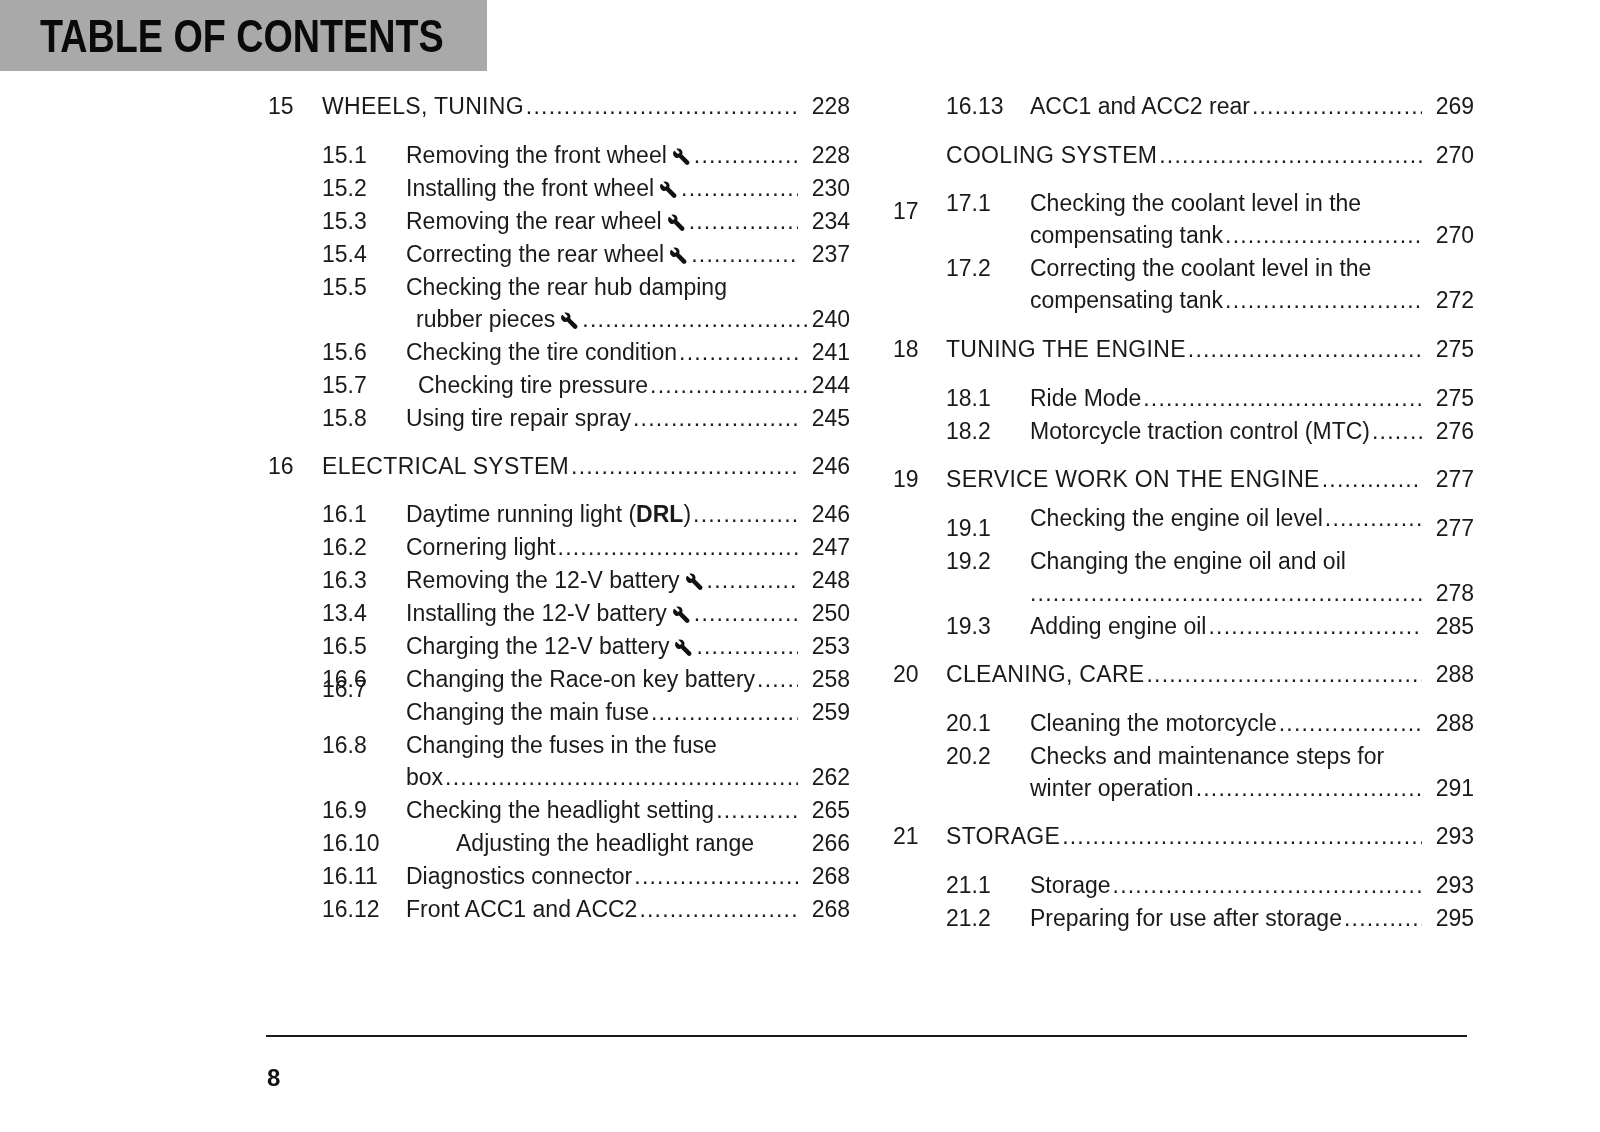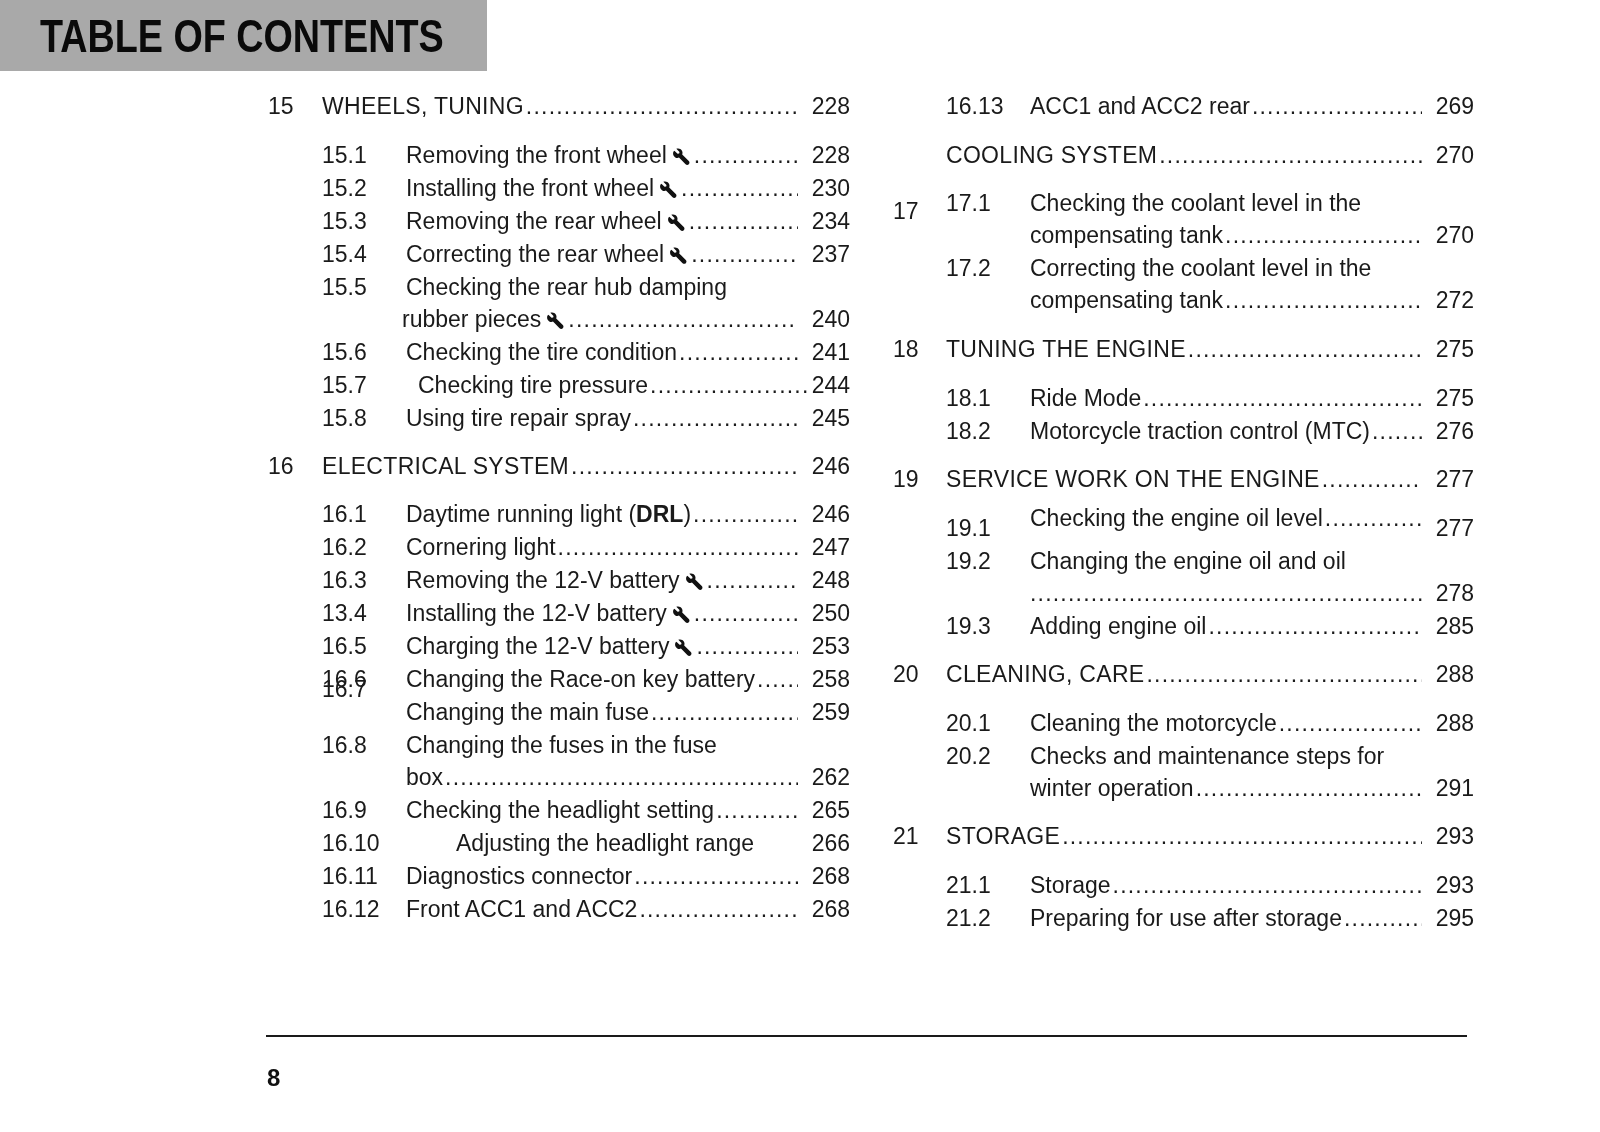--- a/index.html
+++ b/index.html
@@ -65,21 +65,21 @@
       <span class="title-text"><span>Correcting the rear wheel</span><span class="wrench"><svg viewBox="0 0 24 24">
             <path fill="#111" d="M3.2 3.6 L7.4 7.8 L9.6 7.4 L10 5.2 L5.8 1 C8.6 0 11.8 0.9 13.3 3.6 C14.2 5.2 14.2 7 13.6 8.5 L22.4 17.3 C23.6 18.5 23.6 20.4 22.4 21.6 C21.2 22.8 19.3 22.8 18.1 21.6 L9.3 12.8 C7.8 13.4 6 13.4 4.4 12.5 C1.7 11 0.8 7.8 1.8 5 Z"></path>
           </svg></span></span>
       <span class="dots"></span>
     </div>
     <div class="line page" style="left: 808px; width: 42px; top: 240px;">237</div>
     <div class="line num" style="left: 322px; top: 273px;">15.5</div>
     <div class="line title-wrap" style="left: 406px; top: 273px; width: 400px;">
       <span class="title-text"><span>Checking the rear hub damping</span></span>
     </div>
-    <div class="line title-wrap" style="left: 402px; top: 305px; width: 400px;">
+    <div class="line title-wrap" style="left: 416px; top: 305px; width: 400px;">
       <span class="title-text"><span>rubber pieces</span><span class="wrench"><svg viewBox="0 0 24 24">
             <path fill="#111" d="M3.2 3.6 L7.4 7.8 L9.6 7.4 L10 5.2 L5.8 1 C8.6 0 11.8 0.9 13.3 3.6 C14.2 5.2 14.2 7 13.6 8.5 L22.4 17.3 C23.6 18.5 23.6 20.4 22.4 21.6 C21.2 22.8 19.3 22.8 18.1 21.6 L9.3 12.8 C7.8 13.4 6 13.4 4.4 12.5 C1.7 11 0.8 7.8 1.8 5 Z"></path>
           </svg></span></span>
       <span class="dots"></span>
     </div>
     <div class="line page" style="left: 808px; width: 42px; top: 305px;">240</div>
     <div class="line num" style="left: 322px; top: 338px;">15.6</div>
     <div class="line title-wrap" style="left: 406px; top: 338px; width: 400px;">
       <span class="title-text"><span>Checking the tire condition</span></span>
       <span class="dots"></span>

